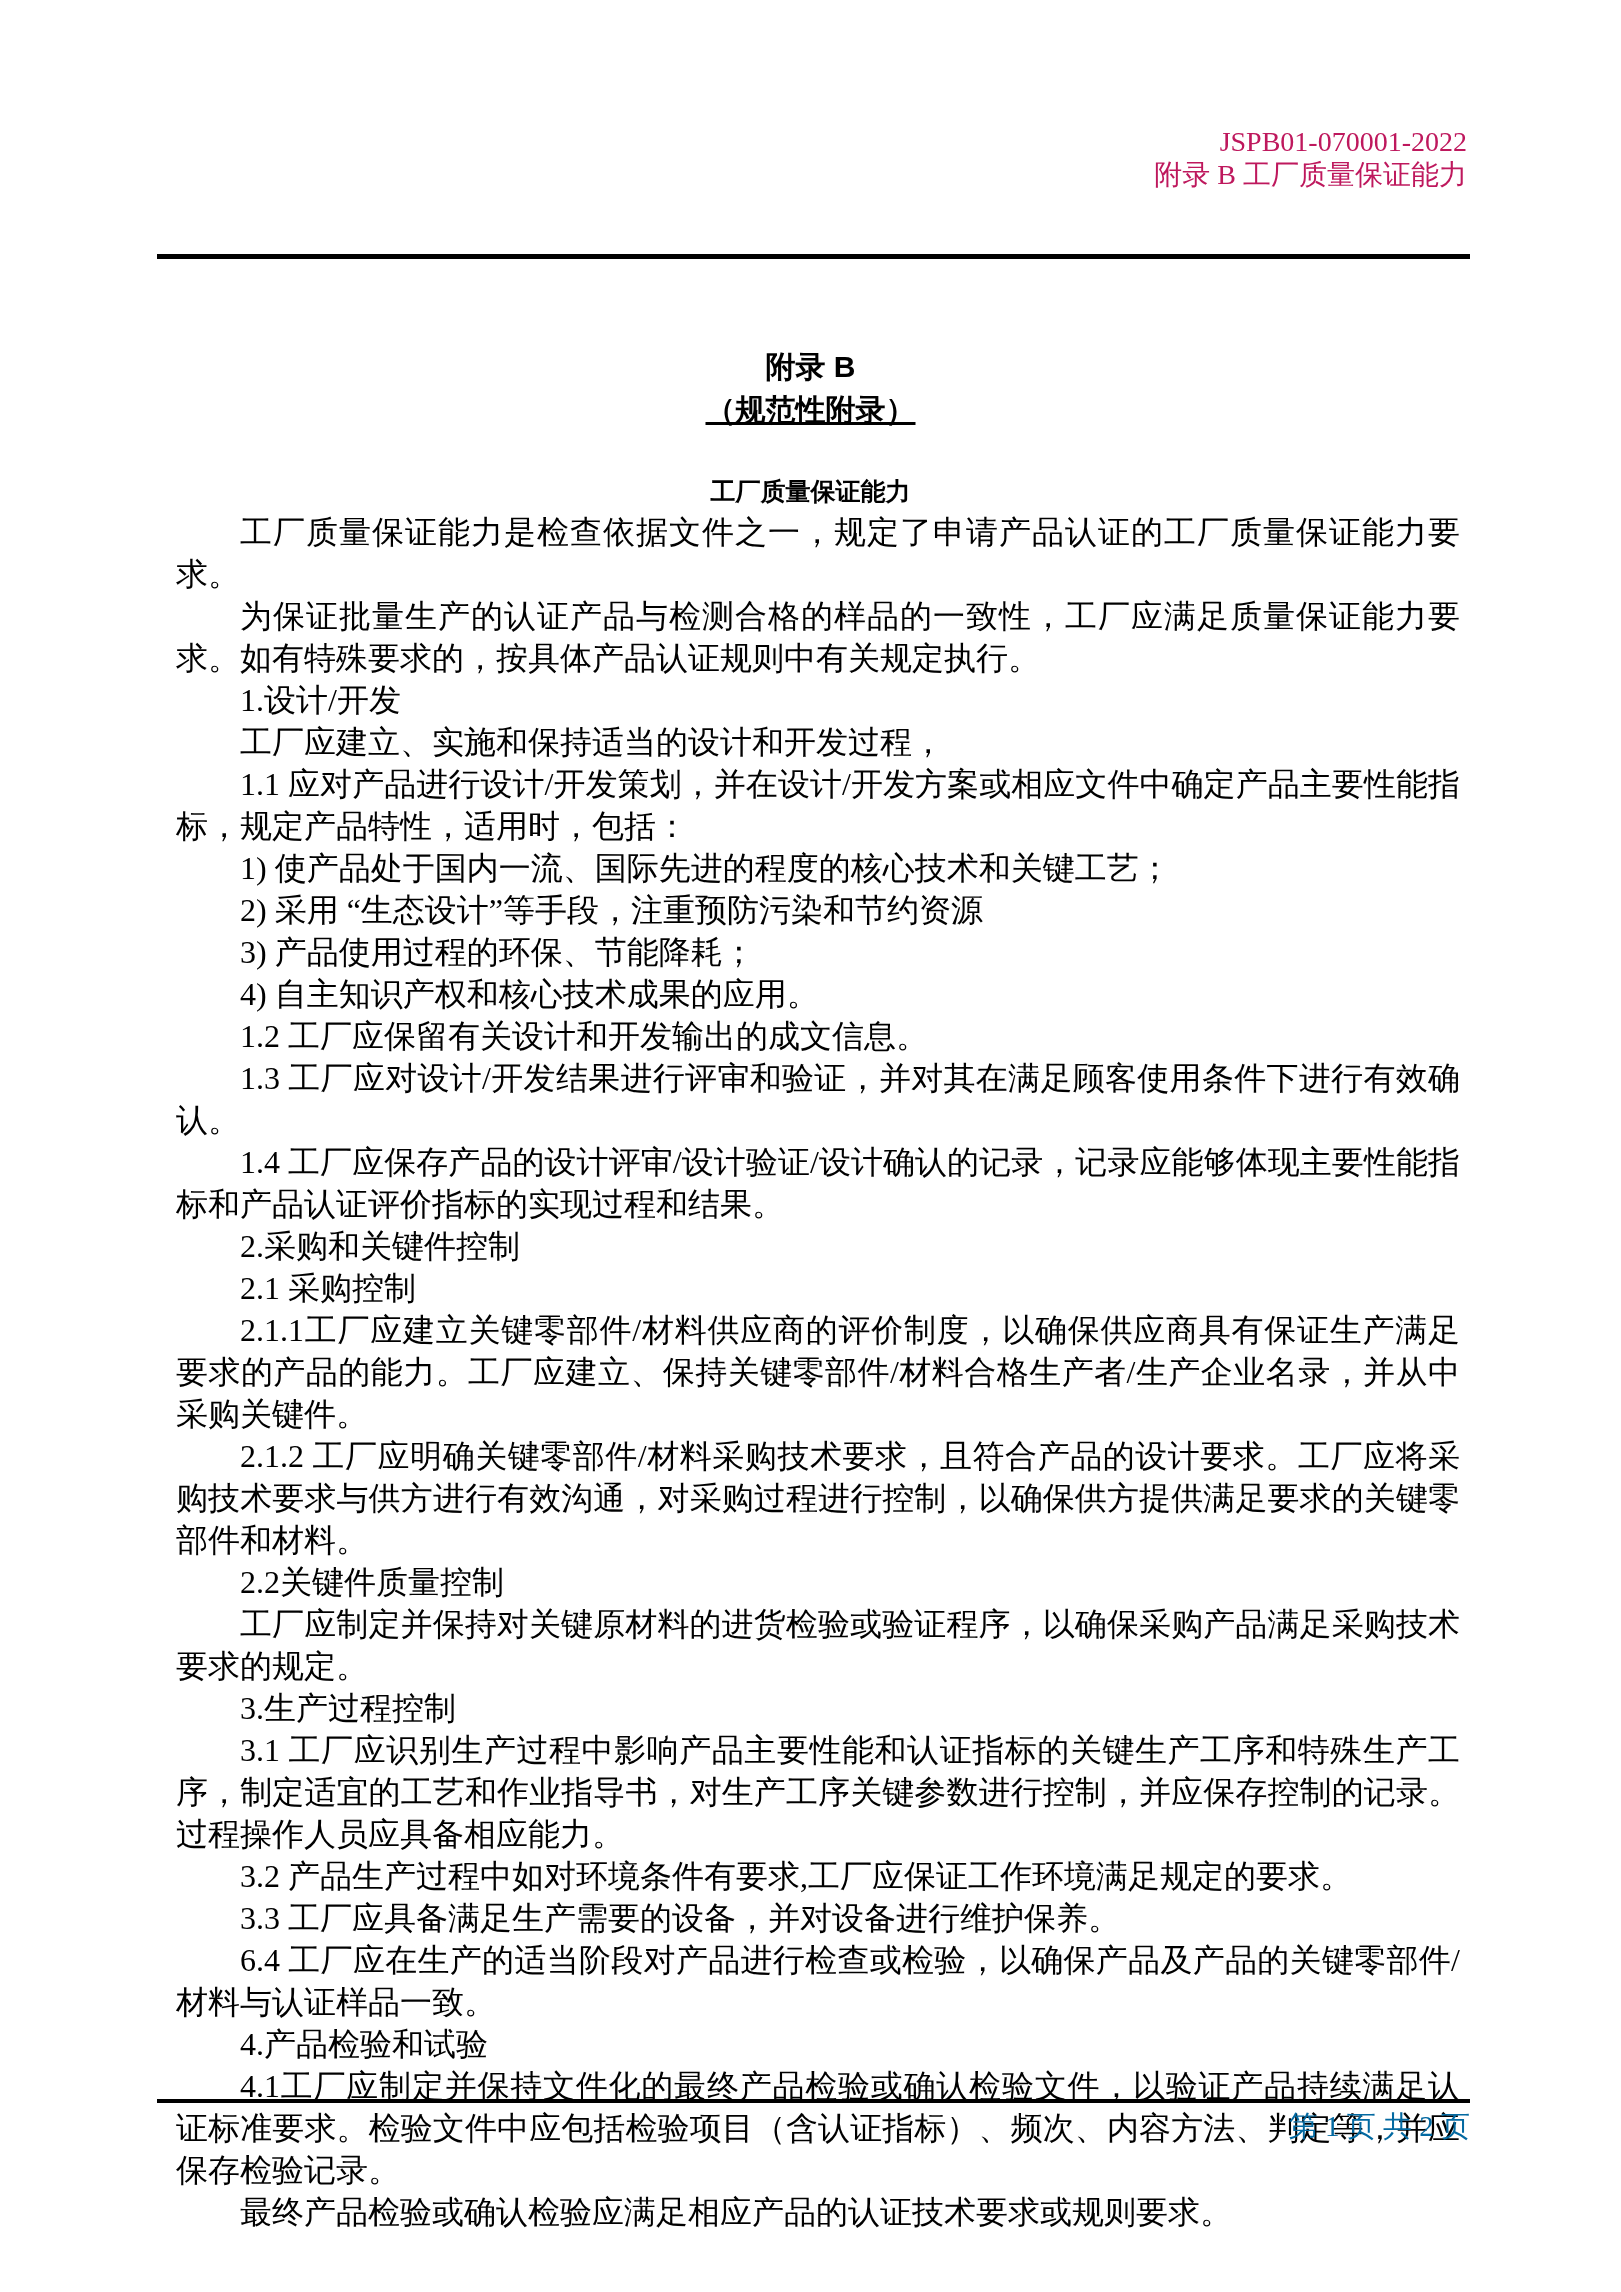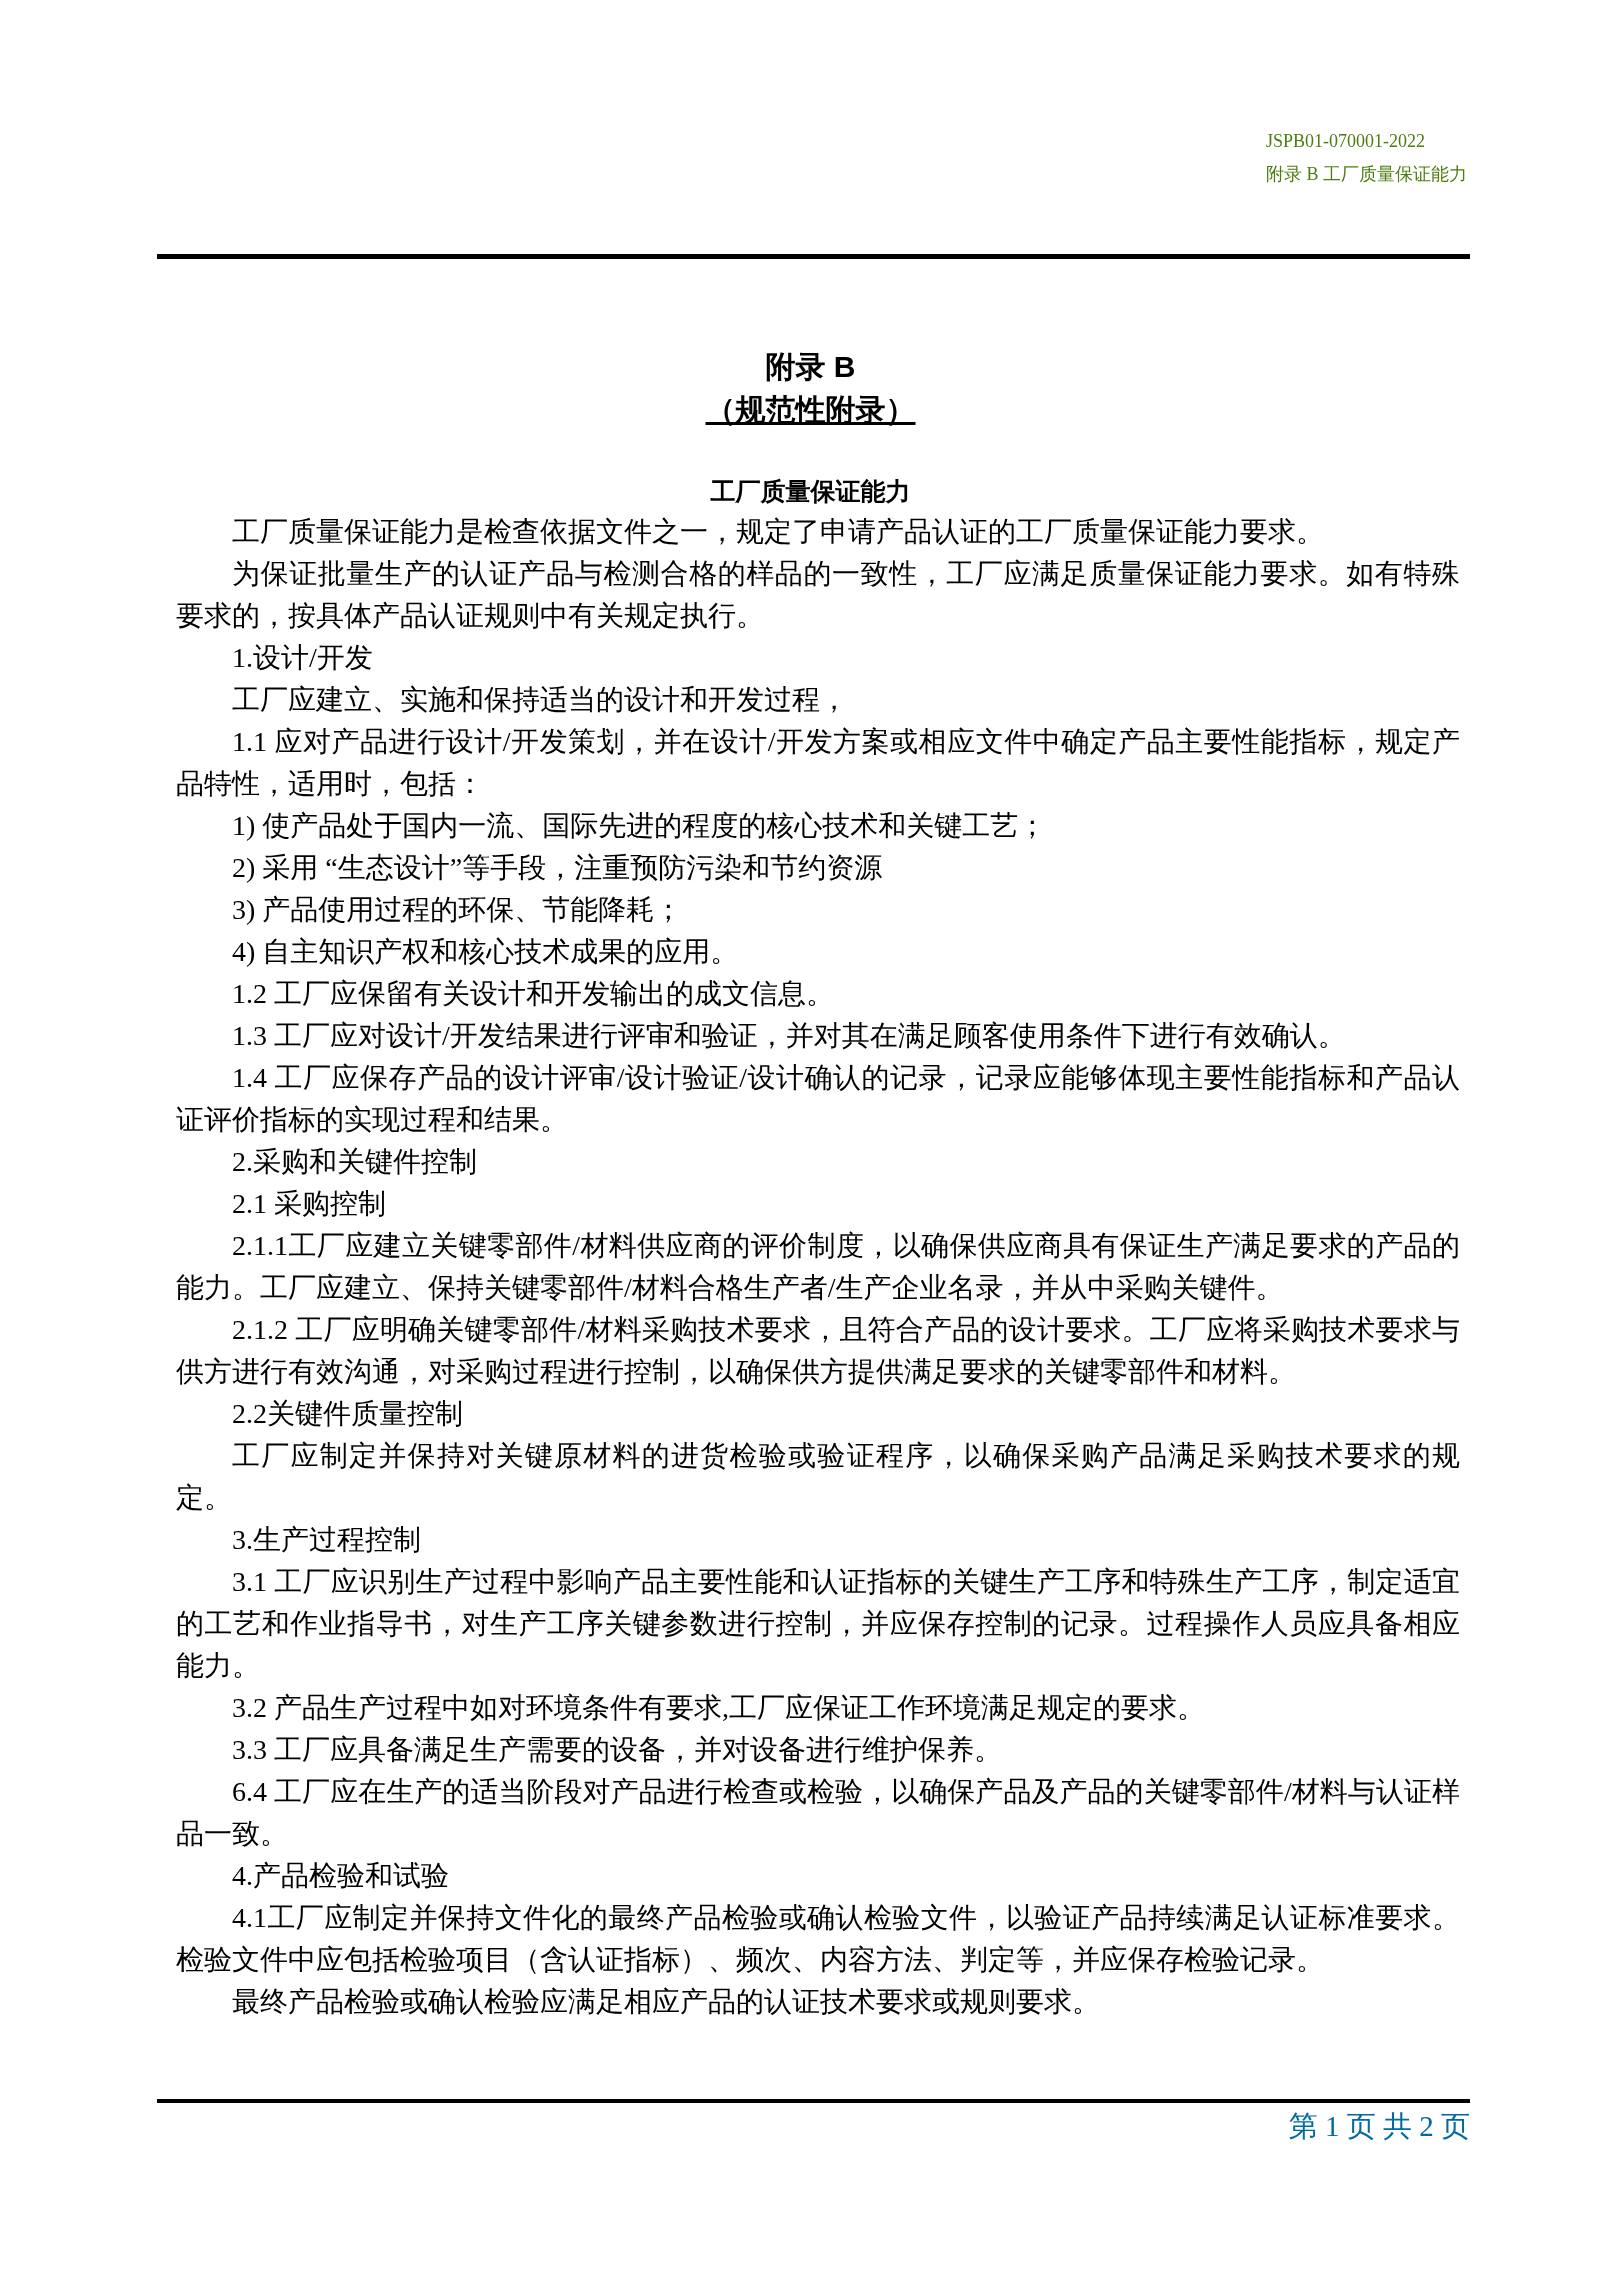--- a/index.html
+++ b/index.html
@@ -11,24 +11,25 @@
     background: #ffffff;
     margin: 0 auto;
     overflow: hidden;
     color: #000;
   }
   
   .header {
     position: absolute;
     top: 125px;
     right: 154px;
+    text-align: right;
     font-family: "Liberation Serif", "DejaVu Serif", serif;
-    font-size: 18px;
+    font-size: 28px;
     line-height: 33px;
-    color: #4d7c0f;
+    color: #be185d;
   }
   .header-rule {
     position: absolute;
     top: 254px;
     left: 157px;
     width: 1313px;
     height: 4.9px;
     background: #000;
   }
   
@@ -45,21 +46,21 @@
   .title-line1 { font-size: 30px; line-height: 43px; }
   .title-line2 { font-size: 30px; line-height: 43px; text-decoration: underline; }
   .title-line3 { font-size: 25px; line-height: 43px; margin-top: 39px; }
   
   .body-text {
     position: absolute;
     top: 511px;
     left: 176px;
     width: 1284px;
     font-family: "Liberation Serif", "DejaVu Serif", serif;
-    font-size: 28px;
+    font-size: 32px;
     line-height: 42px;
     text-align: justify;
     text-justify: inter-ideograph;
     color: #000;
   }
   .body-text p {
     margin: 0;
     text-indent: 2em;
   }
   

